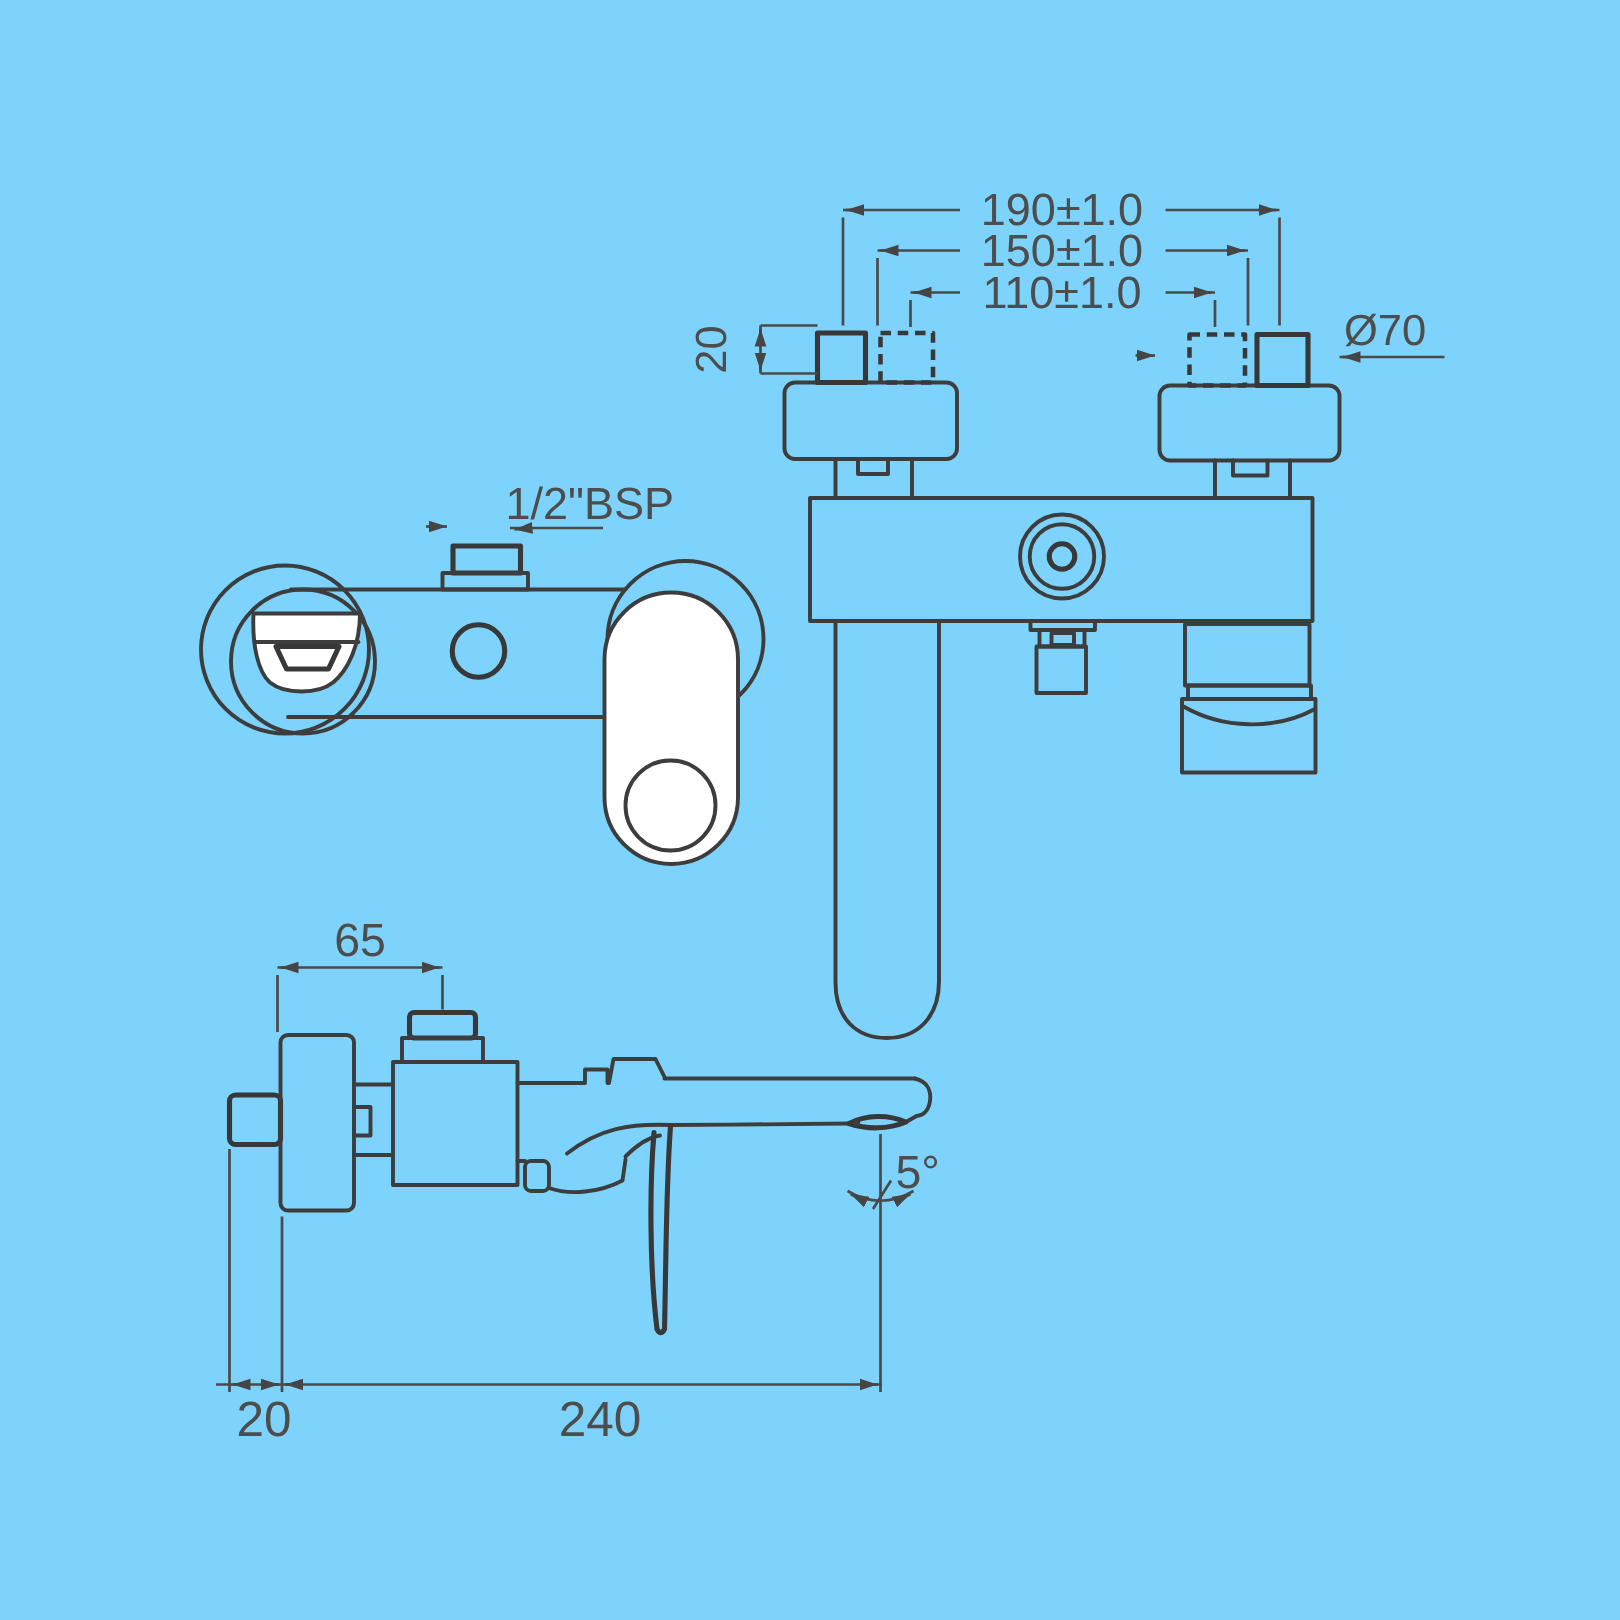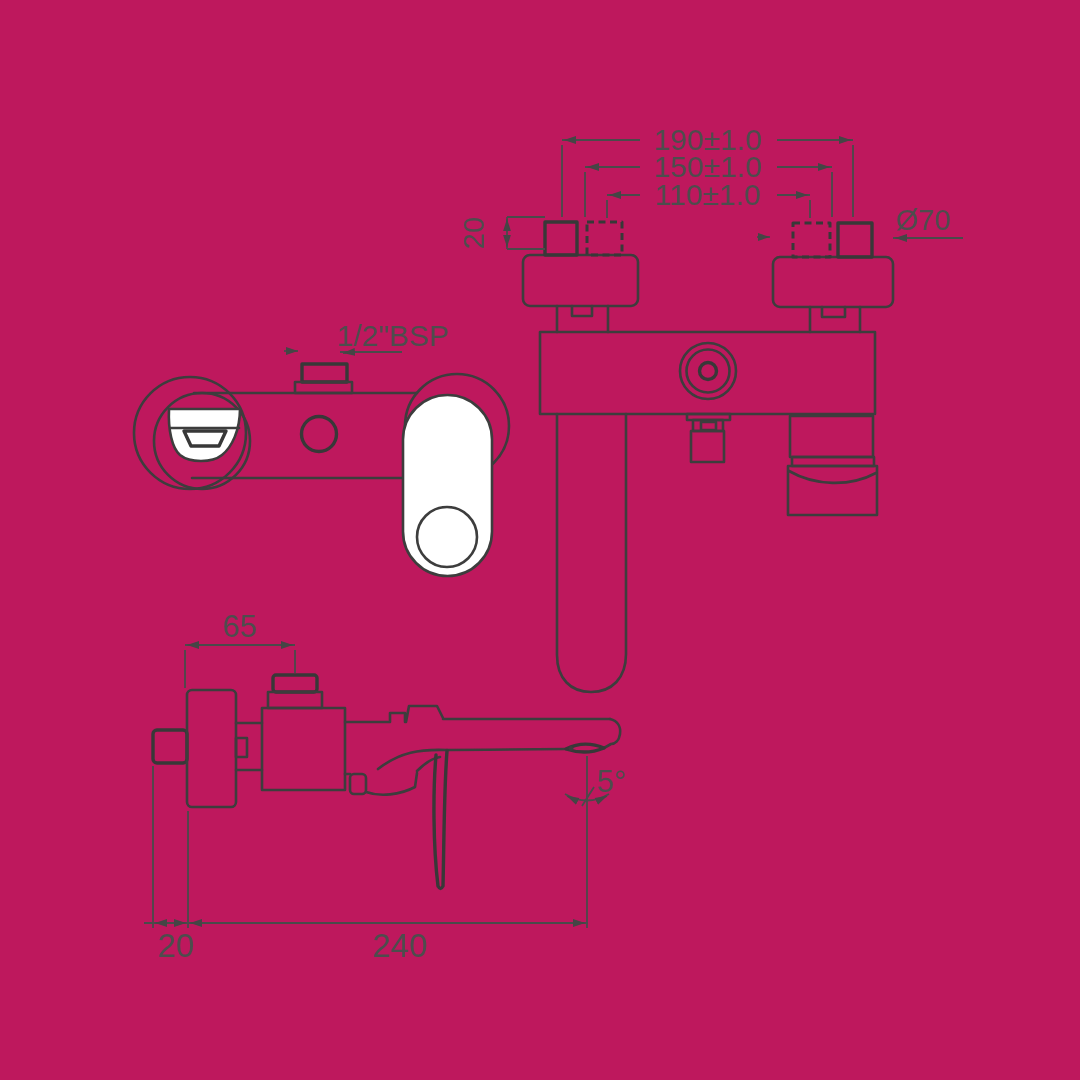--- a/index.html
+++ b/index.html
@@ -1,16 +1,16 @@
 <!DOCTYPE html>
 <html><head>
 <meta charset="utf-8">
 <style>
   html,body{margin:0;padding:0;background:#ffffff;}
-  .stage{position:relative;width:1080px;height:1080px;background:#be185d;overflow:hidden;
+  .stage{position:relative;width:1080px;height:1080px;background:#7dd3fc;overflow:hidden;
          font-family:"Liberation Sans", sans-serif;}
   svg{display:block}
   
   .ol{fill:none;stroke:#3d3d3d;stroke-width:2.6;stroke-linecap:round;stroke-linejoin:round;}
   .ob{fill:none;stroke:#383838;stroke-width:3.4;stroke-linecap:round;stroke-linejoin:round;}
   .od{fill:none;stroke:#383838;stroke-width:3;stroke-dasharray:7 4.5;stroke-linejoin:round;}
   .owhite{fill:#ffffff;stroke:#3d3d3d;stroke-width:2.6;}
   
   .dl{fill:none;stroke:#4a4a4a;stroke-width:1.8;stroke-linecap:butt;}
   .dimtext{fill:#4d4d4d;font-family:"Liberation Sans", sans-serif;}

